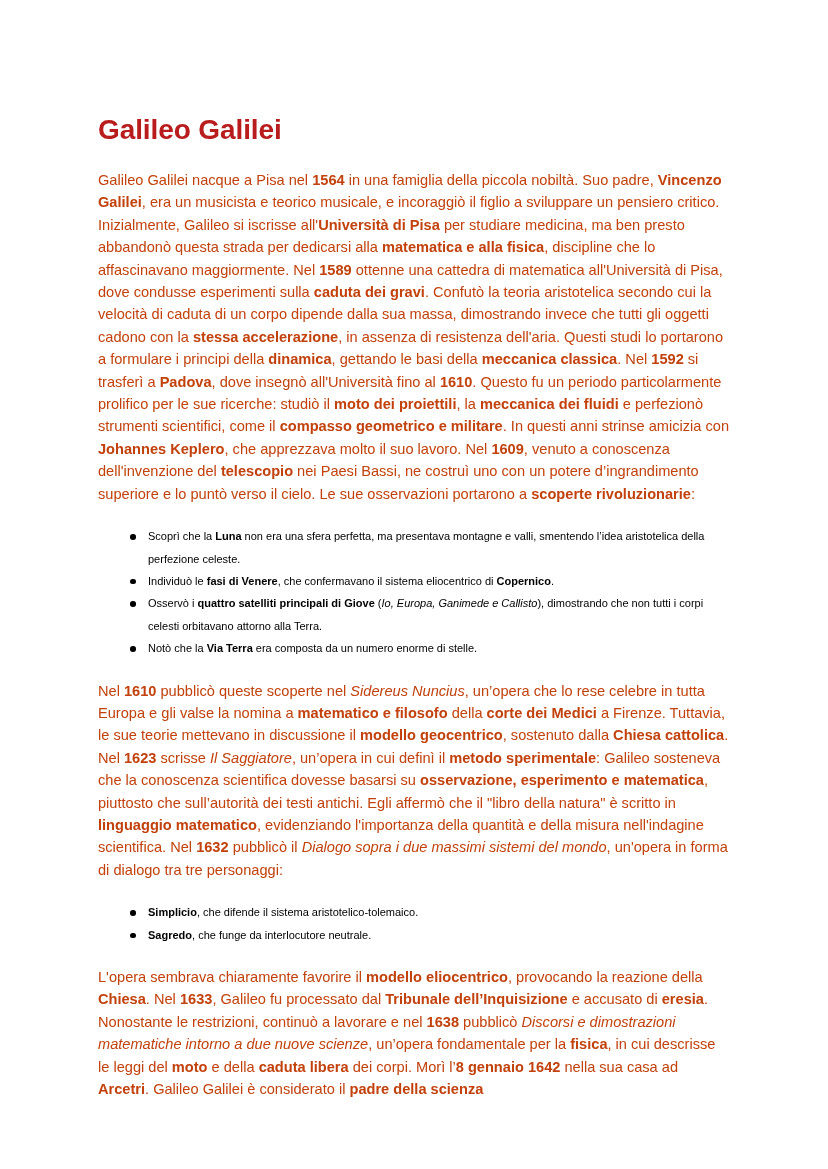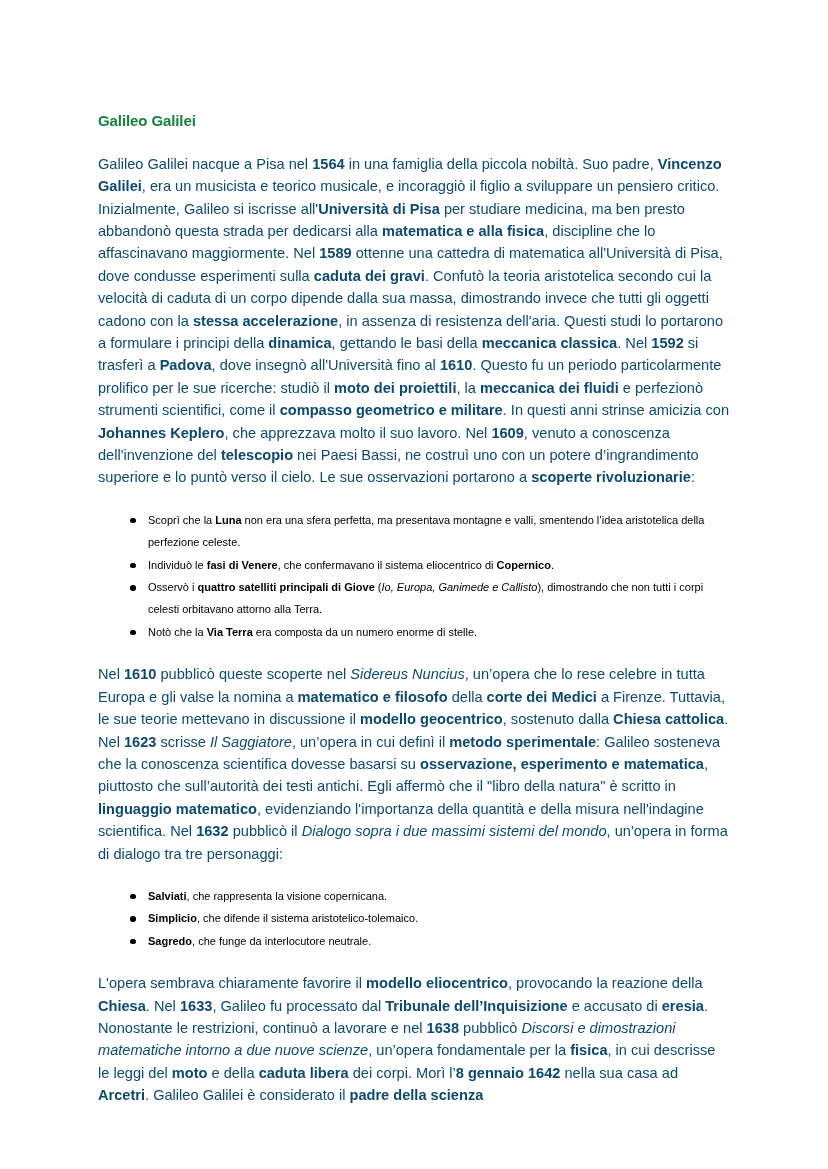--- a/index.html
+++ b/index.html
@@ -24,34 +24,34 @@
     box-sizing: border-box;
     padding: 112px 98px 0 98px;
     overflow: hidden;
   }
 
   .doc-body {
     width: 632px;
   }
 
   h1.doc-title {
-    font-size: 15px;
+    font-size: 28px;
     font-weight: bold;
     line-height: 1.25;
     margin: 0 0 22px 0;
     letter-spacing: -0.1px;
-    color: #15803d;
+    color: #b91c1c;
   }
 
   p.para {
     font-size: 14.6px;
     line-height: 22.4px;
     margin: 0 0 20px 0;
     text-align: left;
-    color: #0c4a6e;
+    color: #c2410c;
     word-spacing: 0px;
   }
 
   p.para:last-child {
     margin-bottom: 12px;
   }
 
   ul.bullets {
     list-style: none;
     margin: 0 0 20px 0;
@@ -90,19 +90,18 @@
   <h1 class="doc-title"><b>Galileo Galilei</b></h1>
       <p class="para">Galileo Galilei nacque a Pisa nel <b>1564</b> in una famiglia della piccola nobiltà. Suo padre, <b>Vincenzo Galilei</b>, era un musicista e teorico musicale, e incoraggiò il figlio a sviluppare un pensiero critico. Inizialmente, Galileo si iscrisse all'<b>Università di Pisa</b> per studiare medicina, ma ben presto abbandonò questa strada per dedicarsi alla <b>matematica e alla fisica</b>, discipline che lo affascinavano maggiormente. Nel <b>1589</b> ottenne una cattedra di matematica all'Università di Pisa, dove condusse esperimenti sulla <b>caduta dei gravi</b>. Confutò la teoria aristotelica secondo cui la velocità di caduta di un corpo dipende dalla sua massa, dimostrando invece che tutti gli oggetti cadono con la <b>stessa accelerazione</b>, in assenza di resistenza dell'aria. Questi studi lo portarono a formulare i principi della <b>dinamica</b>, gettando le basi della <b>meccanica classica</b>. Nel <b>1592</b> si trasferì a <b>Padova</b>, dove insegnò all'Università fino al <b>1610</b>. Questo fu un periodo particolarmente prolifico per le sue ricerche: studiò il <b>moto dei proiettili</b>, la <b>meccanica dei fluidi</b> e perfezionò strumenti scientifici, come il <b>compasso geometrico e militare</b>. In questi anni strinse amicizia con <b>Johannes Keplero</b>, che apprezzava molto il suo lavoro. Nel <b>1609</b>, venuto a conoscenza dell'invenzione del <b>telescopio</b> nei Paesi Bassi, ne costruì uno con un potere d’ingrandimento superiore e lo puntò verso il cielo. Le sue osservazioni portarono a <b>scoperte rivoluzionarie</b>:</p>
       <ul class="bullets">
         <li>Scoprì che la <b>Luna</b> non era una sfera perfetta, ma presentava montagne e valli, smentendo l’idea aristotelica della perfezione celeste.</li>
         <li>Individuò le <b>fasi di Venere</b>, che confermavano il sistema eliocentrico di <b>Copernico</b>.</li>
         <li>Osservò i <b>quattro satelliti principali di Giove</b> (<i>Io, Europa, Ganimede e Callisto</i>), dimostrando che non tutti i corpi celesti orbitavano attorno alla Terra.</li>
         <li>Notò che la <b>Via Terra</b> era composta da un numero enorme di stelle.</li>
       </ul>
       <p class="para">Nel <b>1610</b> pubblicò queste scoperte nel <i>Sidereus Nuncius</i>, un’opera che lo rese celebre in tutta Europa e gli valse la nomina a <b>matematico e filosofo</b> della <b>corte dei Medici</b> a Firenze. Tuttavia, le sue teorie mettevano in discussione il <b>modello geocentrico</b>, sostenuto dalla <b>Chiesa cattolica</b>. Nel <b>1623</b> scrisse <i>Il Saggiatore</i>, un’opera in cui definì il <b>metodo sperimentale</b>: Galileo sosteneva che la conoscenza scientifica dovesse basarsi su <b>osservazione, esperimento e matematica</b>, piuttosto che sull’autorità dei testi antichi. Egli affermò che il "libro della natura" è scritto in <b>linguaggio matematico</b>, evidenziando l'importanza della quantità e della misura nell'indagine scientifica. Nel <b>1632</b> pubblicò il <i>Dialogo sopra i due massimi sistemi del mondo</i>, un'opera in forma di dialogo tra tre personaggi:</p>
       <ul class="bullets">
-        <li><b>Salviati</b>, che rappresenta la visione copernicana.</li>
         <li><b>Simplicio</b>, che difende il sistema aristotelico-tolemaico.</li>
         <li><b>Sagredo</b>, che funge da interlocutore neutrale.</li>
       </ul>
       <p class="para">L'opera sembrava chiaramente favorire il <b>modello eliocentrico</b>, provocando la reazione della <b>Chiesa</b>. Nel <b>1633</b>, Galileo fu processato dal <b>Tribunale dell’Inquisizione</b> e accusato di <b>eresia</b>. Nonostante le restrizioni, continuò a lavorare e nel <b>1638</b> pubblicò <i>Discorsi e dimostrazioni matematiche intorno a due nuove scienze</i>, un’opera fondamentale per la <b>fisica</b>, in cui descrisse le leggi del <b>moto</b> e della <b>caduta libera</b> dei corpi. Morì l’<b>8 gennaio 1642</b> nella sua casa ad <b>Arcetri</b>. Galileo Galilei è considerato il <b>padre della scienza</b></p>
     </div>
 </div>
 
 </body></html>

